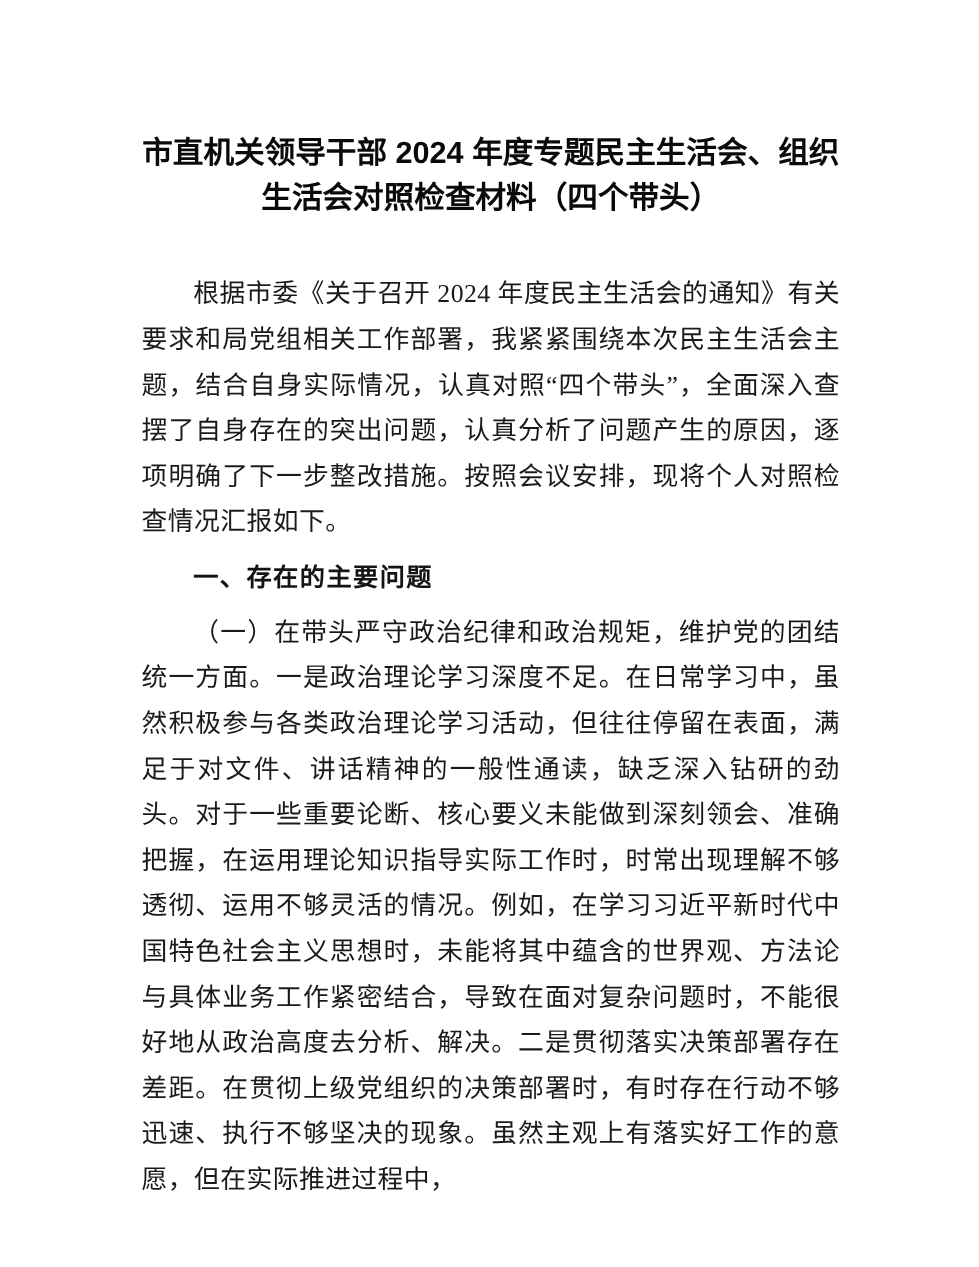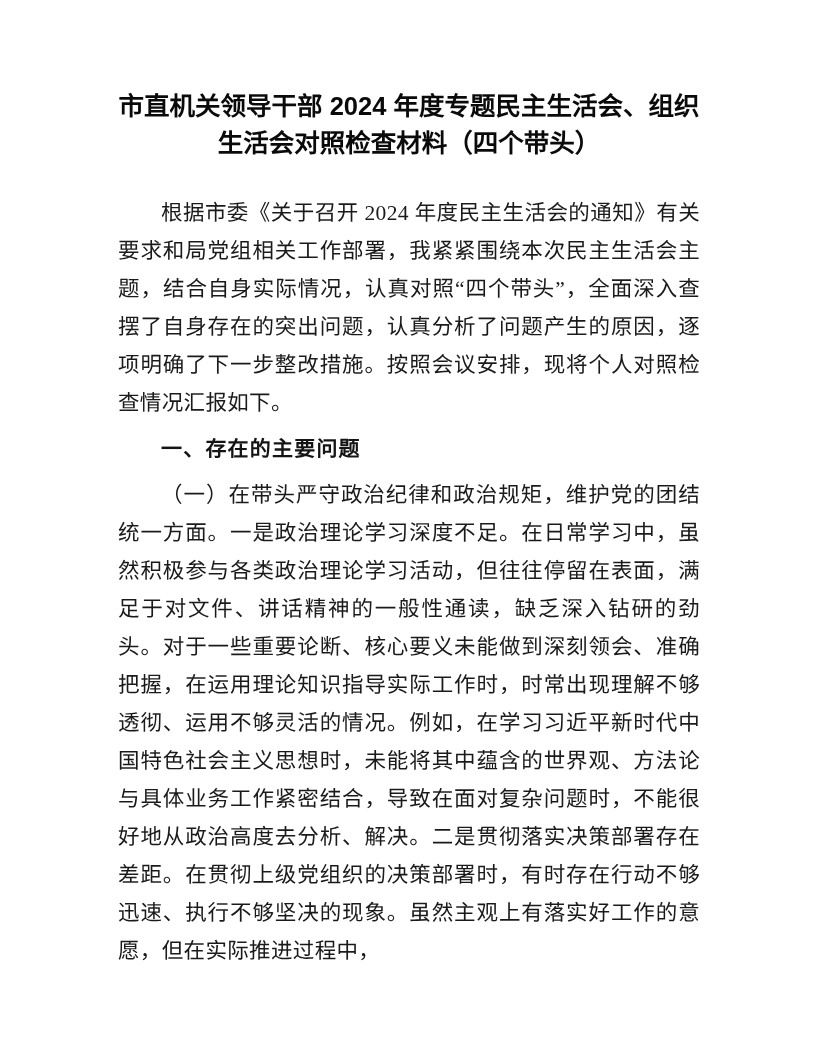--- a/index.html
+++ b/index.html
@@ -22,21 +22,21 @@
   .doc-body {
     position: absolute;
     left: 118px;
     top: 0;
     width: 582px;
   }
 
   
   .doc-title {
     margin: 0;
-    padding-top: 88px;
+    padding-top: 110px;
     font-family: "Liberation Sans", "DejaVu Sans", sans-serif;
     font-weight: bold;
     font-size: 25.5px;
     line-height: 37px;
     color: #0a0a0a;
     text-align: center;
     letter-spacing: 0px;
     word-break: break-all;
     white-space: normal;
   }
@@ -49,21 +49,21 @@
     line-height: 38px;
     color: #1a1a1a;
     text-align: justify;
     text-align-last: left;
     text-indent: 43px;
     word-break: break-all;
     letter-spacing: 0.35px;
   }
 
   .para.first {
-    margin-top: 18px;
+    margin-top: 28px;
   }
 
   
   .section-heading {
     margin: 0;
     font-family: "Liberation Serif", "DejaVu Serif", serif;
     font-size: 21px;
     font-weight: bold;
     line-height: 38px;
     color: #141414;

